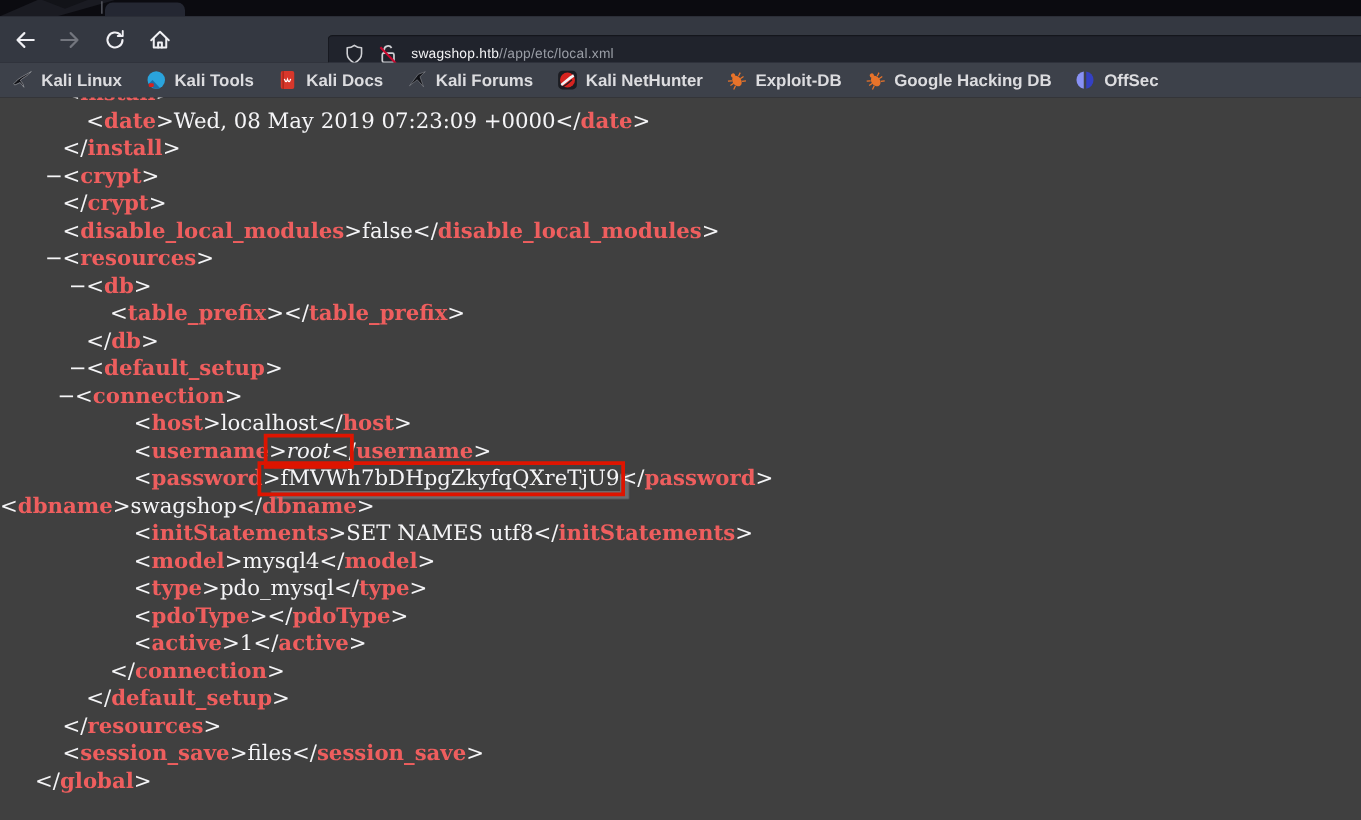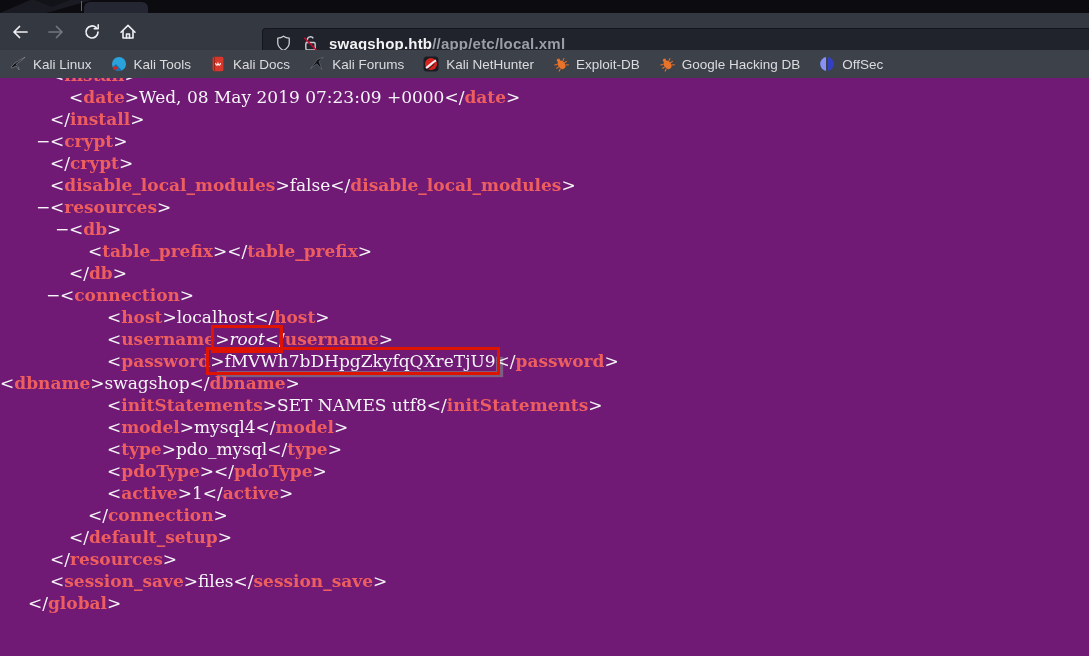--- a/index.html
+++ b/index.html
@@ -16,33 +16,33 @@
   
   .toolbar{position:absolute;left:0;top:13px;width:1089px;height:37px;background:#343841;
     display:flex;align-items:center;}
   .navbtn{width:32px;height:30px;display:flex;align-items:center;justify-content:center;flex:0 0 auto;}
   .navbtn svg{display:block;}
   .nav-spacer{width:4px;flex:0 0 auto;}
   .urlbar{position:absolute;left:262px;top:15px;right:0;height:30px;background:#20232c;
     border:1px solid #14161c;border-right:none;border-radius:4px 0 0 4px;box-sizing:border-box;
     display:flex;align-items:center;padding-left:12px;}
   .urlbar .icn{margin-right:10px;display:flex;align-items:center;}
-  .url-text{font-size:15px;letter-spacing:.2px;white-space:nowrap;font-weight:bold;}
+  .url-text{font-size:11px;letter-spacing:.2px;white-space:nowrap;}
   .url-domain{color:#f3f3f5;}
   .url-path{color:#9a9ea6;}
 
   
   .bookmarks{position:absolute;left:0;top:50px;width:1089px;height:28px;background:#3d414a;
     display:flex;align-items:center;padding-left:10px;box-sizing:border-box;}
-  .bm{display:flex;align-items:flex-end;margin-right:19px;flex:0 0 auto;}
+  .bm{display:flex;align-items:flex-end;margin-right:19px;flex:0 0 auto;font-weight:bold;}
   .bm .fav{width:16px;height:16px;margin-right:7px;display:flex;align-items:center;justify-content:center;}
   .bm .lbl{font-size:13.5px;color:#dcdcdf;white-space:nowrap;}
 
   
-  .content{position:absolute;left:0;top:78px;width:1089px;height:578px;background:#701a75;
+  .content{position:absolute;left:0;top:78px;width:1089px;height:578px;background:#404040;
     overflow:hidden;font-family:"DejaVu Serif","Liberation Serif",serif;font-size:17px;
     line-height:22px;color:#f5f5f7;}
   .content .inner{margin-top:-14px;}
   .xline{white-space:nowrap;height:22px;}
   .tagname{color:#ee5e5e;font-weight:bold;}
   .punct{color:#f5f5f7;}
   .xtext{color:#f5f5f7;}
   .toggle{display:inline-block;width:14px;margin-left:-14px;color:#f5f5f7;cursor:pointer;}
   .box-red{outline:3px solid #de1400;outline-offset:1px;}
   .box-red.shadow{box-shadow:7px 6px 1px rgba(136,136,140,.62);}
@@ -210,20 +210,21 @@
         <div class="xline" style="padding-left: 50px;"><span class="toggle">−</span><span class="punct">&lt;</span><span class="tagname">install</span><span class="punct">&gt;</span></div>
         <div class="xline" style="padding-left: 69px;"><span class="punct">&lt;</span><span class="tagname">date</span><span class="punct">&gt;</span><span class="xtext">Wed, 08 May 2019 07:23:09 +0000</span><span class="punct">&lt;/</span><span class="tagname">date</span><span class="punct">&gt;</span></div>
         <div class="xline" style="padding-left: 50px;"><span class="punct">&lt;/</span><span class="tagname">install</span><span class="punct">&gt;</span></div>
         <div class="xline" style="padding-left: 50px;"><span class="toggle">−</span><span class="punct">&lt;</span><span class="tagname">crypt</span><span class="punct">&gt;</span></div>
         <div class="xline" style="padding-left: 50px;"><span class="punct">&lt;/</span><span class="tagname">crypt</span><span class="punct">&gt;</span></div>
         <div class="xline" style="padding-left: 50px;"><span class="punct">&lt;</span><span class="tagname">disable_local_modules</span><span class="punct">&gt;</span><span class="xtext">false</span><span class="punct">&lt;/</span><span class="tagname">disable_local_modules</span><span class="punct">&gt;</span></div>
         <div class="xline" style="padding-left: 50px;"><span class="toggle">−</span><span class="punct">&lt;</span><span class="tagname">resources</span><span class="punct">&gt;</span></div>
         <div class="xline" style="padding-left: 69px;"><span class="toggle">−</span><span class="punct">&lt;</span><span class="tagname">db</span><span class="punct">&gt;</span></div>
         <div class="xline" style="padding-left: 88px;"><span class="punct">&lt;</span><span class="tagname">table_prefix</span><span class="punct">&gt;</span><span class="punct">&lt;/</span><span class="tagname">table_prefix</span><span class="punct">&gt;</span></div>
         <div class="xline" style="padding-left: 69px;"><span class="punct">&lt;/</span><span class="tagname">db</span><span class="punct">&gt;</span></div>
+        <div class="xline" style="padding-left: 69px;"><span class="toggle">−</span><span class="punct">&lt;</span><span class="tagname">default_setup</span><span class="punct">&gt;</span></div>
         <div class="xline" style="padding-left: 60px;"><span class="toggle">−</span><span class="punct">&lt;</span><span class="tagname">connection</span><span class="punct">&gt;</span></div>
         <div class="xline" style="padding-left: 107px;"><span class="punct">&lt;</span><span class="tagname">host</span><span class="punct">&gt;</span><span class="xtext">localhost</span><span class="punct">&lt;/</span><span class="tagname">host</span><span class="punct">&gt;</span></div>
         <div class="xline" style="padding-left: 107px;"><span class="punct">&lt;</span><span class="tagname">username</span><span class="box-red faint"><span class="punct">&gt;</span><span class="xtext">root</span><span class="punct">&lt;</span></span><span class="punct">/</span><span class="tagname">username</span><span class="punct">&gt;</span></div>
         <div class="xline" style="padding-left: 107px;"><span class="punct">&lt;</span><span class="tagname">password</span><span class="box-red shadow"><span class="punct">&gt;</span><span class="xtext">fMVWh7bDHpgZkyfqQXreTjU9</span></span><span class="punct">&lt;/</span><span class="tagname">password</span><span class="punct">&gt;</span></div>
         <div class="xline" style=""><span class="punct">&lt;</span><span class="tagname">dbname</span><span class="punct">&gt;</span><span class="xtext">swagshop</span><span class="punct">&lt;/</span><span class="tagname">dbname</span><span class="punct">&gt;</span></div>
         <div class="xline" style="padding-left: 107px;"><span class="punct">&lt;</span><span class="tagname">initStatements</span><span class="punct">&gt;</span><span class="xtext">SET NAMES utf8</span><span class="punct">&lt;/</span><span class="tagname">initStatements</span><span class="punct">&gt;</span></div>
         <div class="xline" style="padding-left: 107px;"><span class="punct">&lt;</span><span class="tagname">model</span><span class="punct">&gt;</span><span class="xtext">mysql4</span><span class="punct">&lt;/</span><span class="tagname">model</span><span class="punct">&gt;</span></div>
         <div class="xline" style="padding-left: 107px;"><span class="punct">&lt;</span><span class="tagname">type</span><span class="punct">&gt;</span><span class="xtext">pdo_mysql</span><span class="punct">&lt;/</span><span class="tagname">type</span><span class="punct">&gt;</span></div>
         <div class="xline" style="padding-left: 107px;"><span class="punct">&lt;</span><span class="tagname">pdoType</span><span class="punct">&gt;</span><span class="punct">&lt;/</span><span class="tagname">pdoType</span><span class="punct">&gt;</span></div>
         <div class="xline" style="padding-left: 107px;"><span class="punct">&lt;</span><span class="tagname">active</span><span class="punct">&gt;</span><span class="xtext">1</span><span class="punct">&lt;/</span><span class="tagname">active</span><span class="punct">&gt;</span></div>

